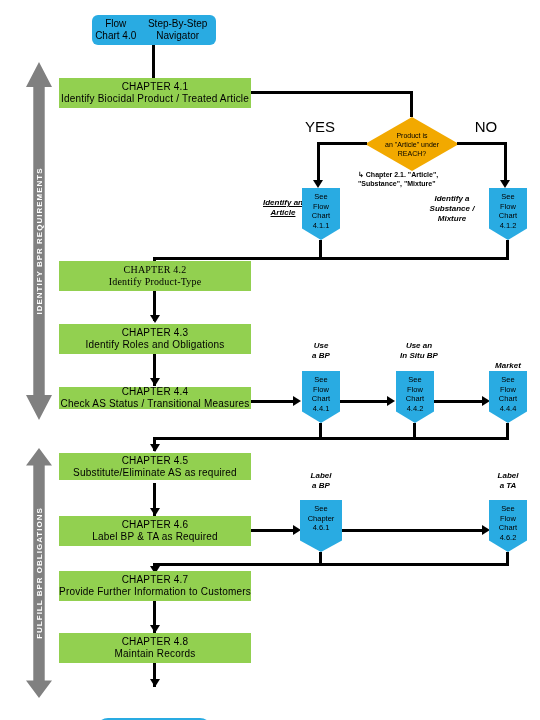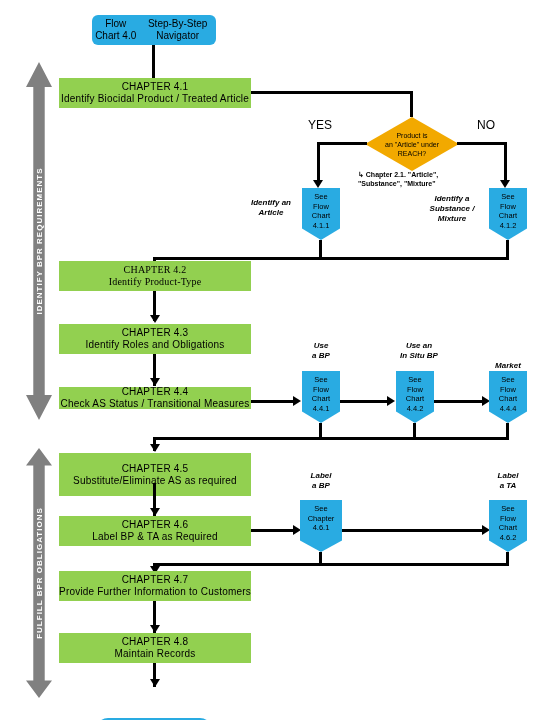--- a/index.html
+++ b/index.html
@@ -109,21 +109,21 @@
     font-size: 8px;
     line-height: 10px;
     color: #000;
     text-align: center;
     display: flex;
     flex-direction: column;
     align-items: center;
     justify-content: center;
   }
   .yesno {
-    font-size: 12px;
+    font-size: 15px;
     color: #000;
     text-align: center;
   }
   .note {
     font-size: 7px;
     line-height: 9px;
     font-weight: bold;
     color: #000;
     text-align: left;
   }
@@ -207,21 +207,21 @@
 
   <div class="abs hline" style="left:457px; top:142px; width:50px; height:3px;"></div>
   <div class="abs vline" style="left:504px; top:142px; width:3px; height:40px;"></div>
   <div class="abs arrow-down" style="left:500px; top:180px;"></div>
 
   <div class="abs note" style="left:358px; top:170px; width:130px; height:20px;">
     <div>↳ Chapter 2.1. "Article",</div>
     <div>"Substance", "Mixture"</div>
   </div>
 
-  <div class="abs cap" style="left:240px; top:196px; width:62px; height:24px;">
+  <div class="abs cap" style="left:252px; top:196px; width:62px; height:24px;text-decoration:underline;">
     <span>Identify an</span>
     <span>Article</span>
   </div>
   <div class="abs pent" style="left:302px; top:188px; width:38px; height:52px;">
     <span>See</span>
     <span>Flow</span>
     <span>Chart</span>
     <span>4.1.1</span>
   </div>
 
@@ -303,21 +303,21 @@
     <span>4.4.4</span>
   </div>
 
   <div class="abs vline" style="left:319px; top:423px; width:3px; height:17px;"></div>
   <div class="abs vline" style="left:413px; top:423px; width:3px; height:17px;"></div>
   <div class="abs vline" style="left:506px; top:423px; width:3px; height:17px;"></div>
   <div class="abs hline" style="left:153px; top:437px; width:356px; height:3px;"></div>
   <div class="abs vline" style="left:153px; top:437px; width:3px; height:14px;"></div>
   <div class="abs arrow-down" style="left:150px; top:444px;"></div>
 
-  <div class="abs proc" style="left:59px; top:453px; width:192px; height:43px;">
+  <div class="abs proc" style="left:59px; top:453px; width:192px; height:27px;">
     <span class="l1">CHAPTER 4.5</span>
     <span class="l2">Substitute/Eliminate AS as required</span>
   </div>
   <div class="abs vline" style="left:153px; top:483px; width:3px; height:33px;"></div>
   <div class="abs arrow-down" style="left:150px; top:508px;"></div>
 
   <div class="abs proc" style="left:59px; top:516px; width:192px; height:30px;">
     <span class="l1">CHAPTER 4.6</span>
     <span class="l2">Label BP &amp; TA as Required</span>
   </div>

